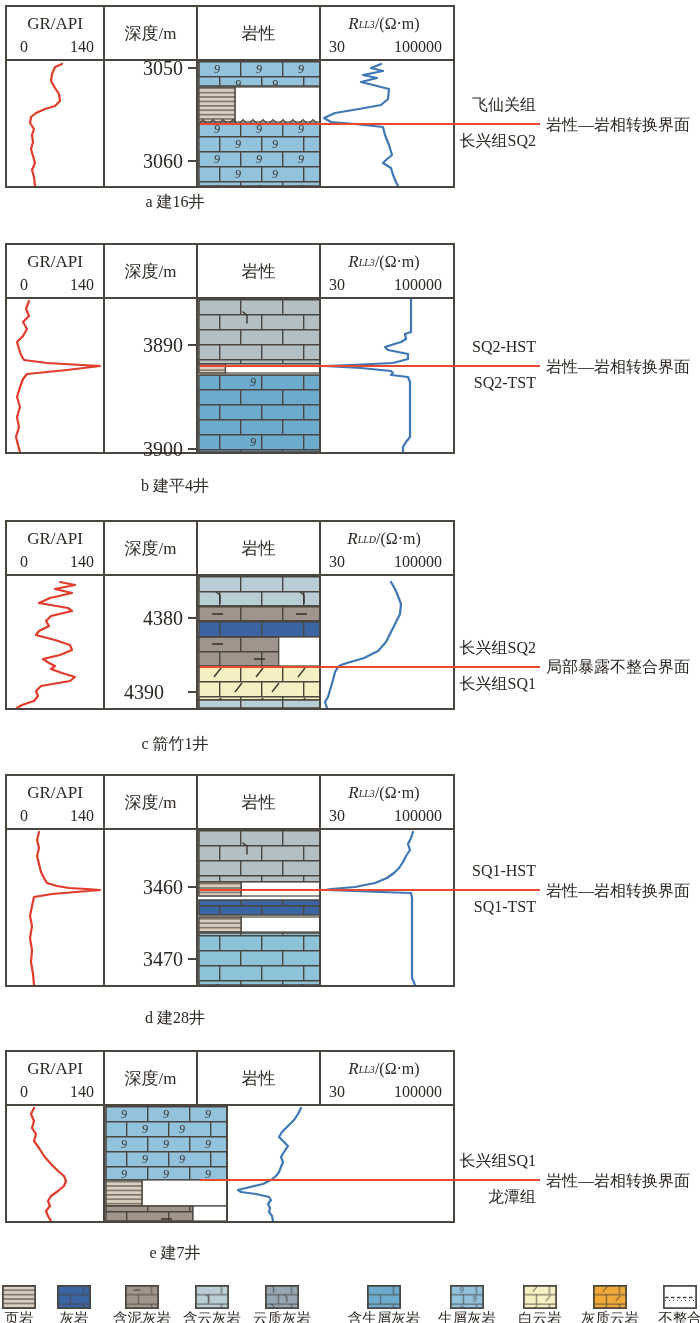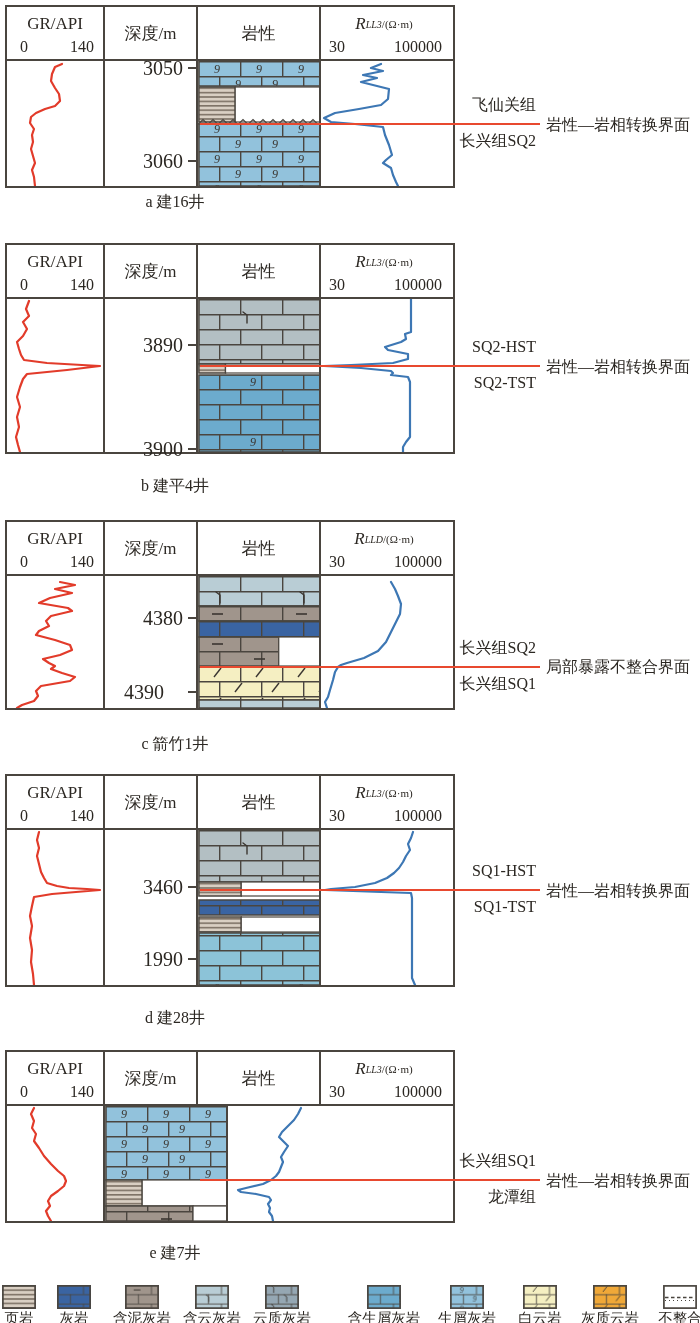--- a/index.html
+++ b/index.html
@@ -19,21 +19,21 @@
   .tick-mark{position:absolute;right:0;width:8px;height:2px;background:#4a453f}
   .curve-svg{position:absolute;left:0;top:0}
   .iface-line{position:absolute;left:200px;width:340px;height:2px;background:#e8492f;z-index:6}
   .ann{position:absolute;font-size:16px;white-space:nowrap;z-index:7;height:20px;line-height:20px}
   .ann.ra{left:330px;width:206px;text-align:right}
   .ann.lbl{left:546px}
   .cap{position:absolute;left:55px;width:240px;text-align:center;font-size:16px;height:20px;line-height:20px}
   .legend-label{position:absolute;width:100px;text-align:center;font-size:14.5px;height:18px;line-height:18px}
   sub.rsub{font-size:10px;font-style:italic}
   i.rr{font-size:17px}
-  .unit{font-size:11px}
+  .unit{font-size:16px}
 </style>
 </head>
 <body>
 
 <div id="figure">
     <div class="panel" style="top: 5px; height: 179px;">
       <div class="hdr">
         <div class="cell hcell" style="width: 96px;">
           <div class="htitle">GR/API</div>
           <div class="hnums" style="padding-left: 13px; padding-right: 9px;">
@@ -242,21 +242,21 @@
       </div>
       <div class="bodyrow" style="height: 155px;">
         <div class="cell" style="width: 96px;">
           <svg width="96" height="155" class="curve-svg">
             <polyline points="32,2 30,10 32,18 30,26 32,34 34,42 37,48 40,53 50,56 62,58 80,59 93,60 45,64 27,67 25,76 23,86 25,96 23,108 25,120 24,132 26,144 27,155" fill="none" stroke="#e23b2a" stroke-width="2.2" stroke-linejoin="round" stroke-linecap="round"></polyline>
           </svg>
         </div>
         <div class="cell sep" style="width: 93px;">
           <div class="tick-label" style="top: 47px;">3460</div>
           <div class="tick-mark" style="top: 56px;"></div>
-          <div class="tick-label" style="top: 119px;">1990</div>
+          <div class="tick-label" style="top: 119px;">3470</div>
           <div class="tick-mark" style="top: 128px;"></div>
         </div>
         <div class="cell sep" style="width: 123px;">
           <svg width="123" height="155" class="curve-svg">
             <rect x="0.9" y="0" width="121" height="52" fill="url(#limeGrayHook)" stroke="#4a453f" stroke-width="1.5"></rect>
             <rect x="0.9" y="52" width="42.349999999999994" height="14" fill="url(#shale)" stroke="#4a453f" stroke-width="1.5"></rect>
             <rect x="43.24999999999999" y="52" width="78.65" height="14" fill="#ffffff" stroke="#4a453f" stroke-width="1.2"></rect>
             <rect x="0.9" y="70" width="121" height="15" fill="url(#limeDark)" stroke="#4a453f" stroke-width="1.5"></rect>
             <rect x="0.9" y="87" width="42.349999999999994" height="15" fill="url(#shale)" stroke="#4a453f" stroke-width="1.5"></rect>
             <rect x="43.24999999999999" y="87" width="78.65" height="15" fill="#ffffff" stroke="#4a453f" stroke-width="1.2"></rect>

